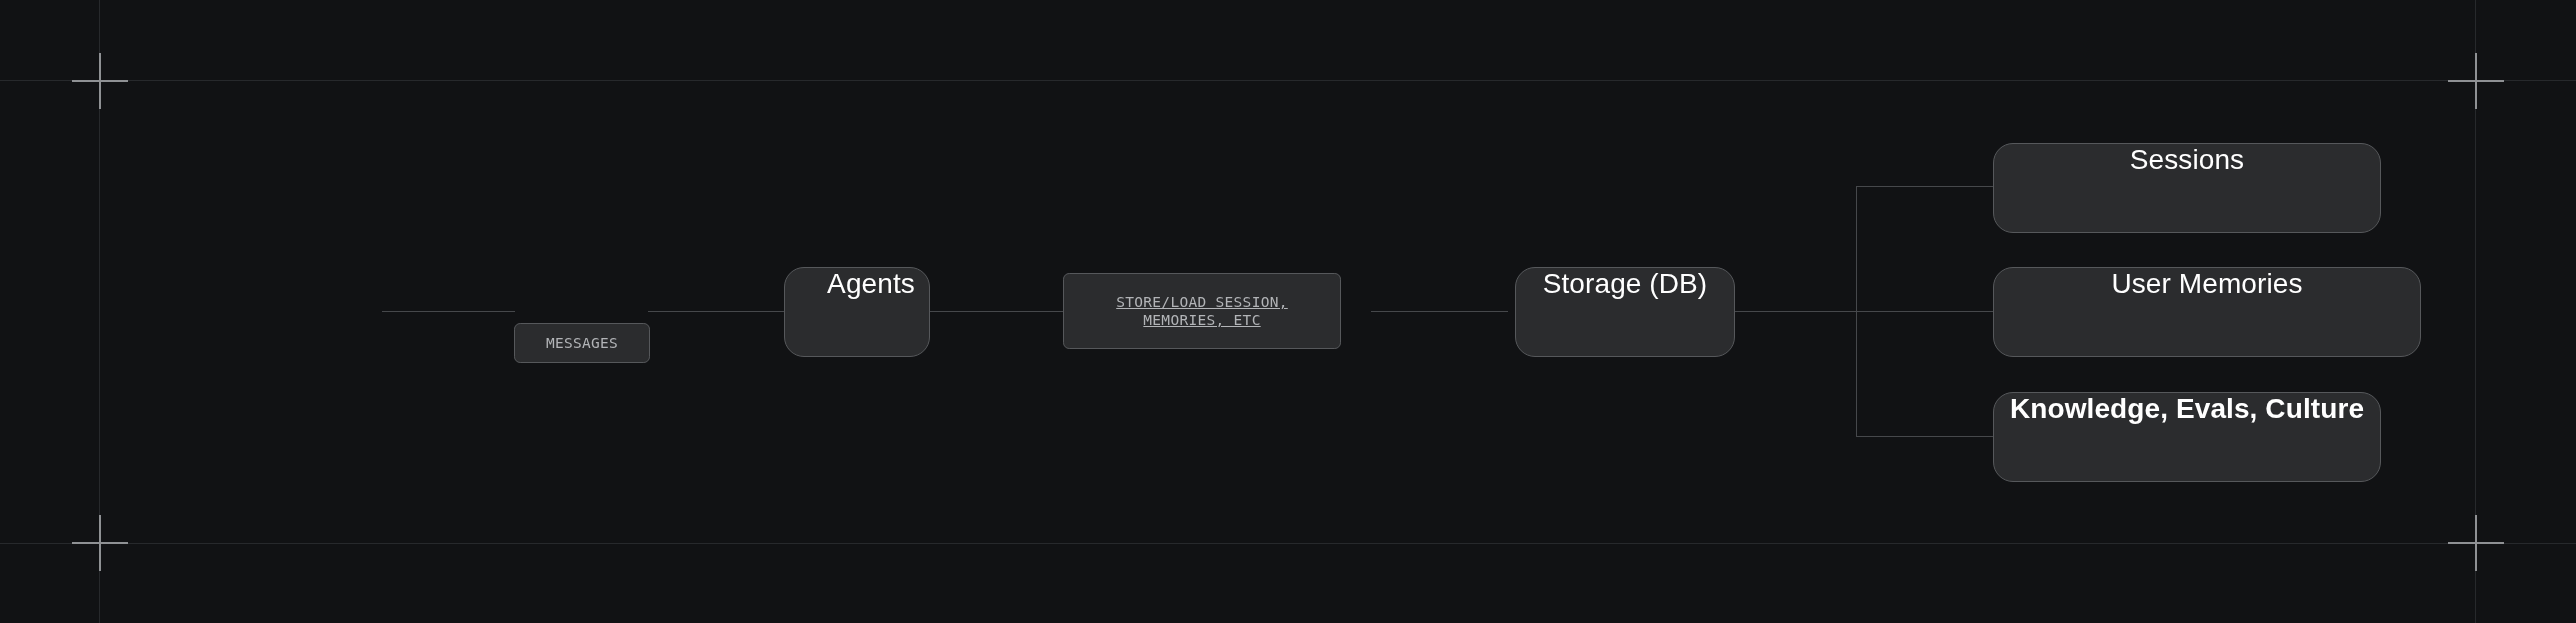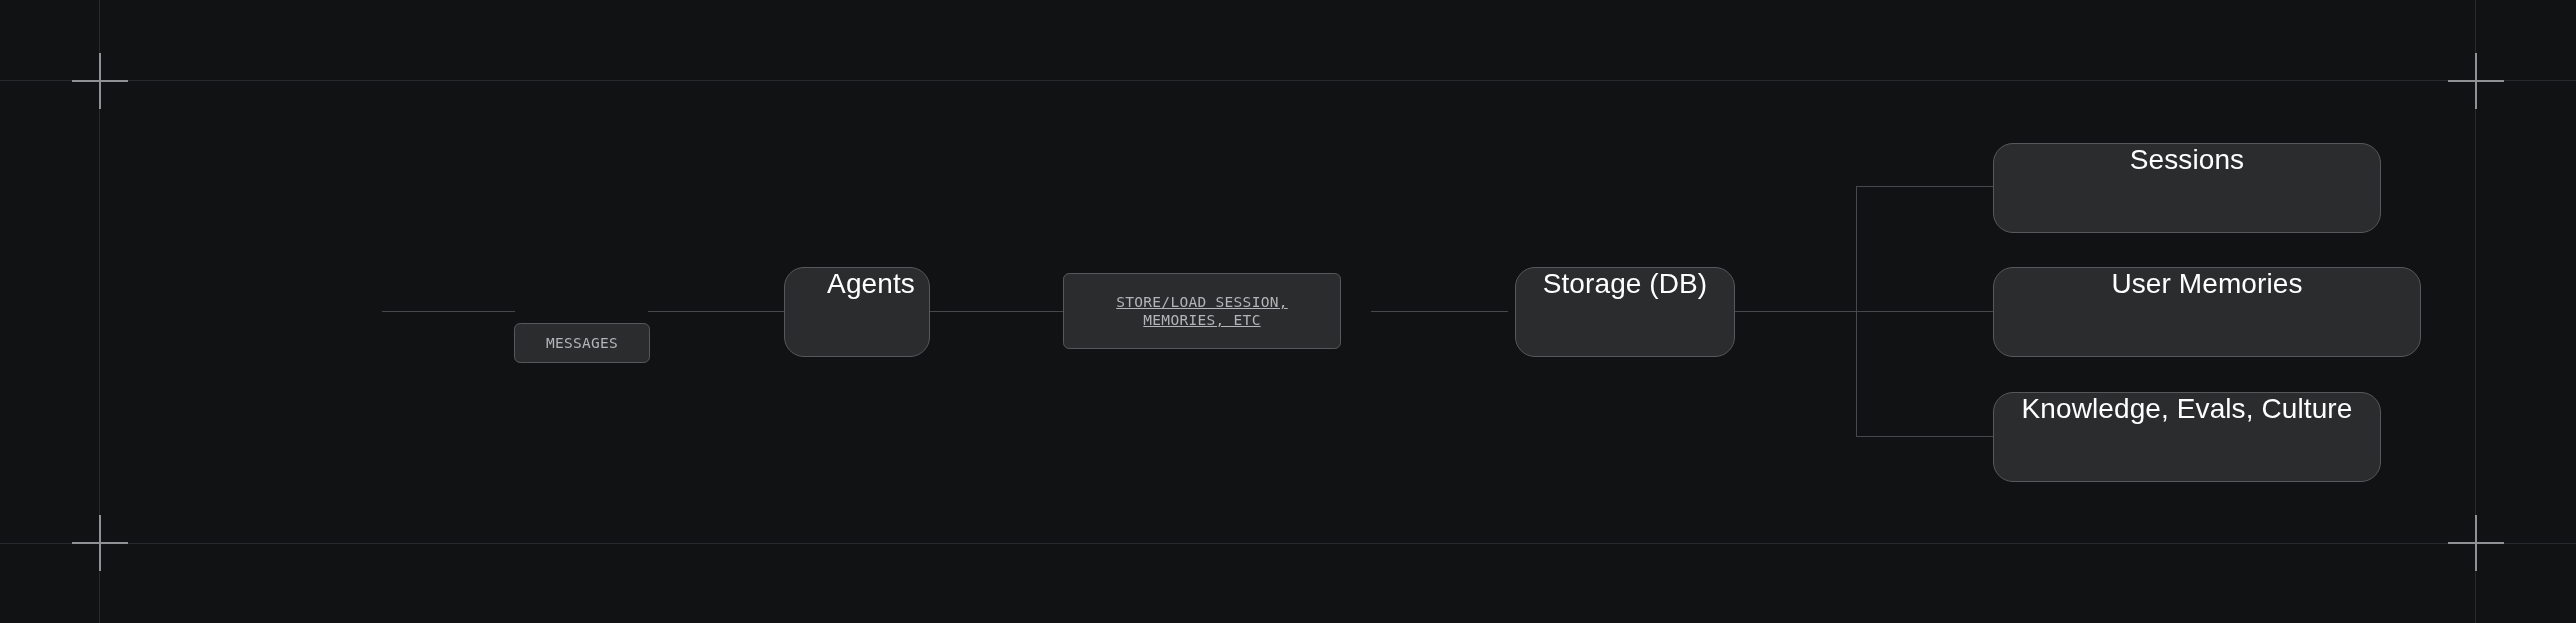--- a/index.html
+++ b/index.html
@@ -110,21 +110,21 @@
   </div>
 
   <div class="node" style="left:1993px;top:143px;width:388px;height:90px;">
     <span>Sessions</span>
   </div>
 
   <div class="node" style="left:1993px;top:267px;width:428px;height:90px;">
     <span>User Memories</span>
   </div>
 
-  <div class="node" style="left:1993px;top:392px;width:388px;height:90px;">
+  <div class="node" style="left:1993px;top:392px;width:388px;height:90px;font-weight:bold;">
     <span>Knowledge, Evals, Culture</span>
   </div>
 
   <div class="edge-label" style="left:514px;top:291px;width:136px;height:40px;margin-top:32px;">
     <span>MESSAGES</span>
   </div>
 
   <div class="edge-label" style="left:1063px;top:273px;width:278px;height:76px;text-decoration:underline;">
     <span>STORE/LOAD SESSION,
 MEMORIES, ETC</span>

